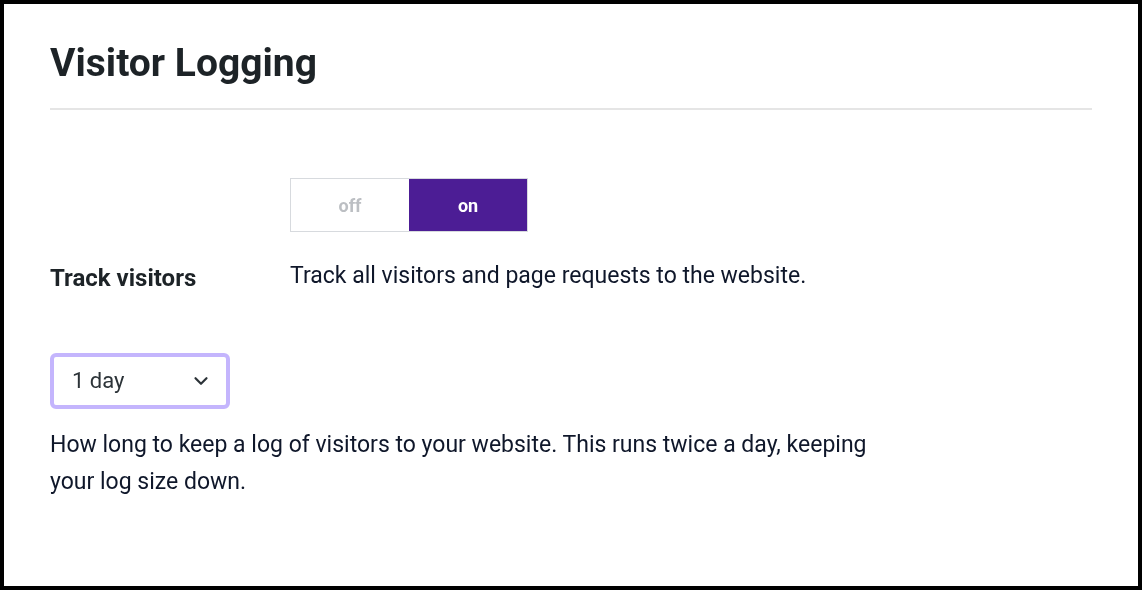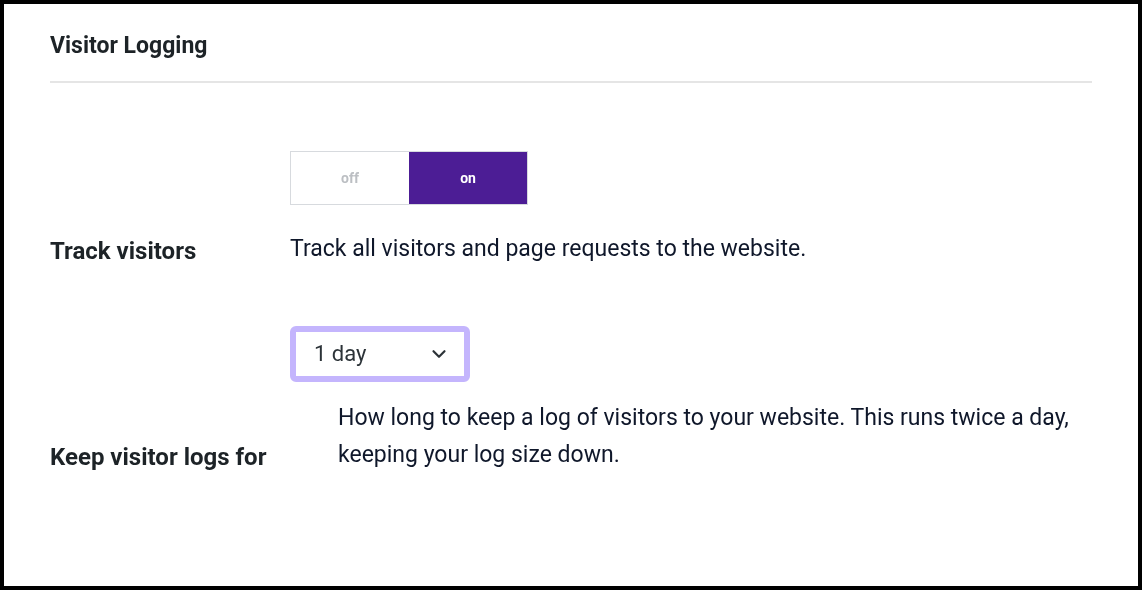--- a/index.html
+++ b/index.html
@@ -11,23 +11,23 @@
     height: 590px;
     background: #fff;
   }
   .panel {
     border: 4px solid #000;
     width: 1142px;
     height: 590px;
     padding: 28px 46px 40px 46px;
   }
   .section-title {
-    font-size: 23px;
+    font-size: 39px;
     font-weight: 700;
-    margin: 0 0 22px 0;
+    margin: 8px 0 22px 0;
     color: #1d2327;
   }
   .rule {
     border: none;
     border-top: 2px solid #e5e5e5;
     margin: 0 0 68px 0;
   }
   .row {
     display: flex;
     align-items: flex-end;
@@ -51,21 +51,21 @@
     background: #fff;
     width: 238px;
     height: 54px;
     user-select: none;
   }
   .toggle-half {
     flex: 1 1 50%;
     display: flex;
     align-items: center;
     justify-content: center;
-    font-size: 14px;
+    font-size: 18px;
     font-weight: 700;
     cursor: pointer;
   }
   .toggle-off {
     color: #bcbfc3;
     background: #fff;
   }
   .toggle-on {
     color: #fff;
     background: #4c1d95;
@@ -74,33 +74,33 @@
     font-size: 23px;
     color: #0f172a;
     margin-top: 26px;
     line-height: 1.6;
     max-width: 830px;
   }
   .select {
     display: inline-flex;
     align-items: center;
     justify-content: space-between;
-    border: 6px solid #c4b5fd;
+    border: 4px solid #c4b5fd;
     border-radius: 6px;
     height: 56px;
     width: 180px;
     padding: 0 14px 0 18px;
     font-size: 22px;
     color: #2c3338;
     background: #fff;
     cursor: pointer;
   }
   .select .chev { display: inline-flex; }
   
-  .row2 .description { margin-top: 18px; margin-left: 48px; }
+  .row2 .description { margin-top: 18px; }
 </style>
 </head>
 <body>
 
 <div class="panel">
 
   <h2 class="section-title">Visitor Logging</h2>
   <hr class="rule">
 
   <div class="row">
@@ -108,21 +108,20 @@
     <div class="row-content">
       <div class="toggle">
         <div class="toggle-half toggle-off">off</div>
         <div class="toggle-half toggle-on">on</div>
       </div>
       <div class="description">Track all visitors and page requests to the website.</div>
     </div>
   </div>
 
   <div class="row row2">
-    <div class="row-label">Keep visitor logs for</div>
     <div class="row-content">
       <div class="select">
         <span>1 day</span>
         <span class="chev">
           <svg width="22" height="22" viewBox="0 0 24 24" fill="none" stroke="#2c3338" stroke-width="2.4" stroke-linecap="round" stroke-linejoin="round">
               <polyline points="6 9 12 15 18 9"></polyline>
             </svg>
         </span>
       </div>
       <div class="description">How long to keep a log of visitors to your website. This runs twice a day, keeping your log size down.</div>

